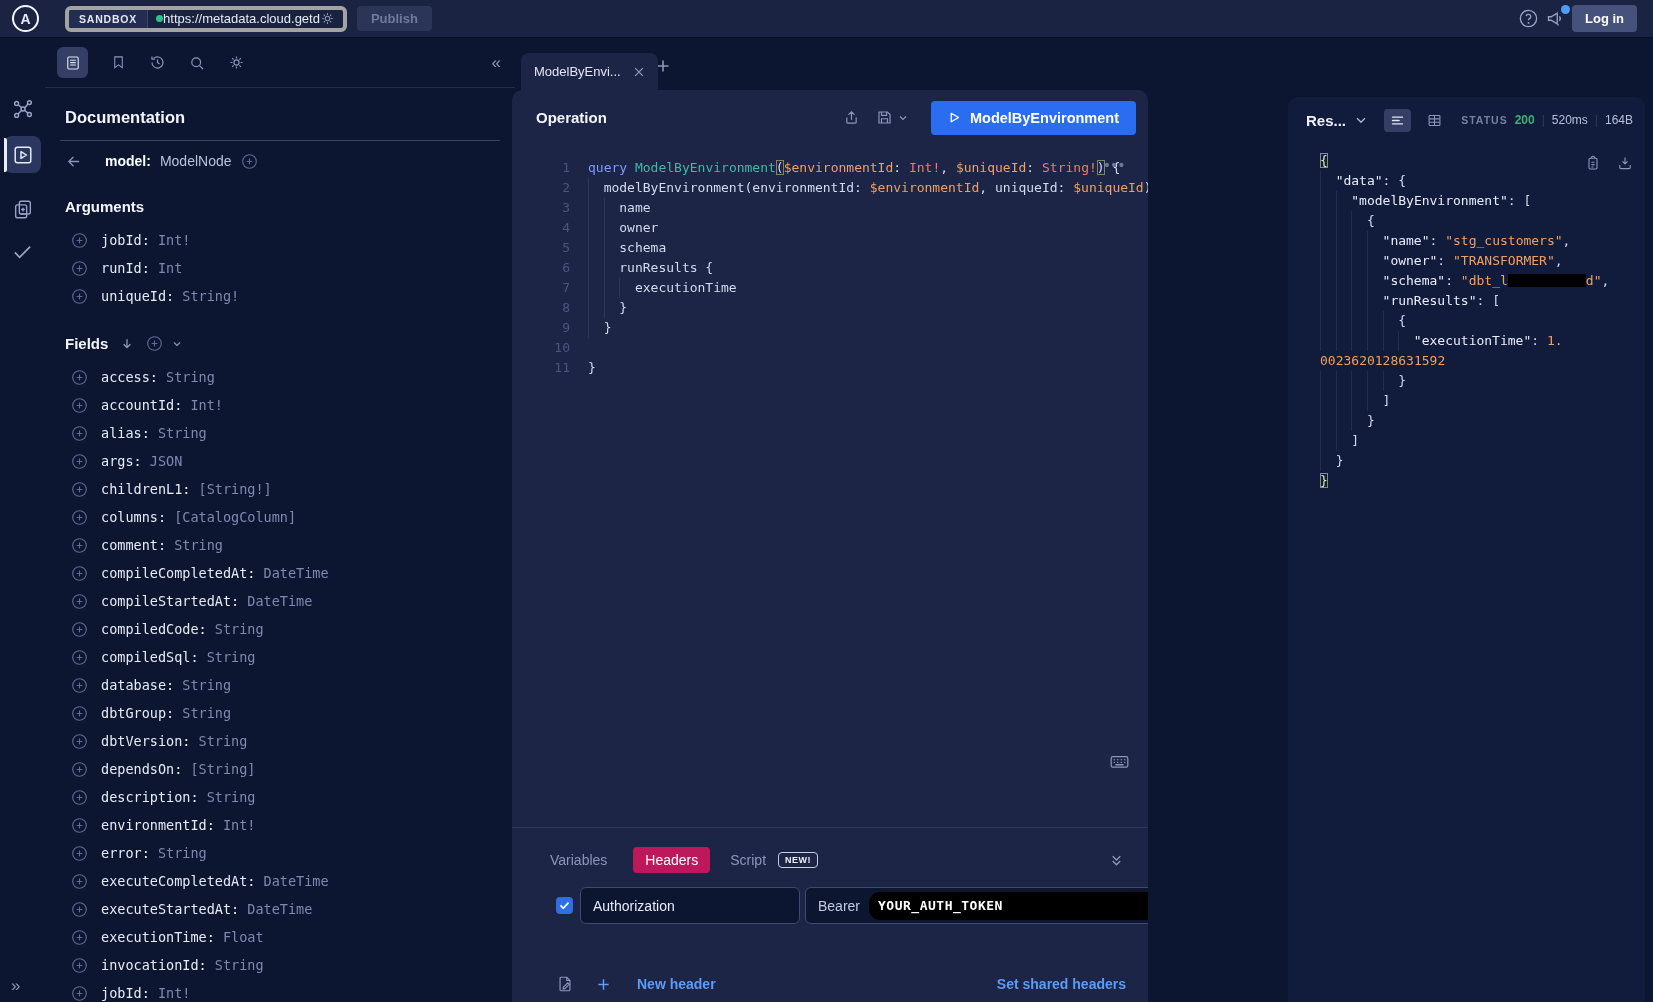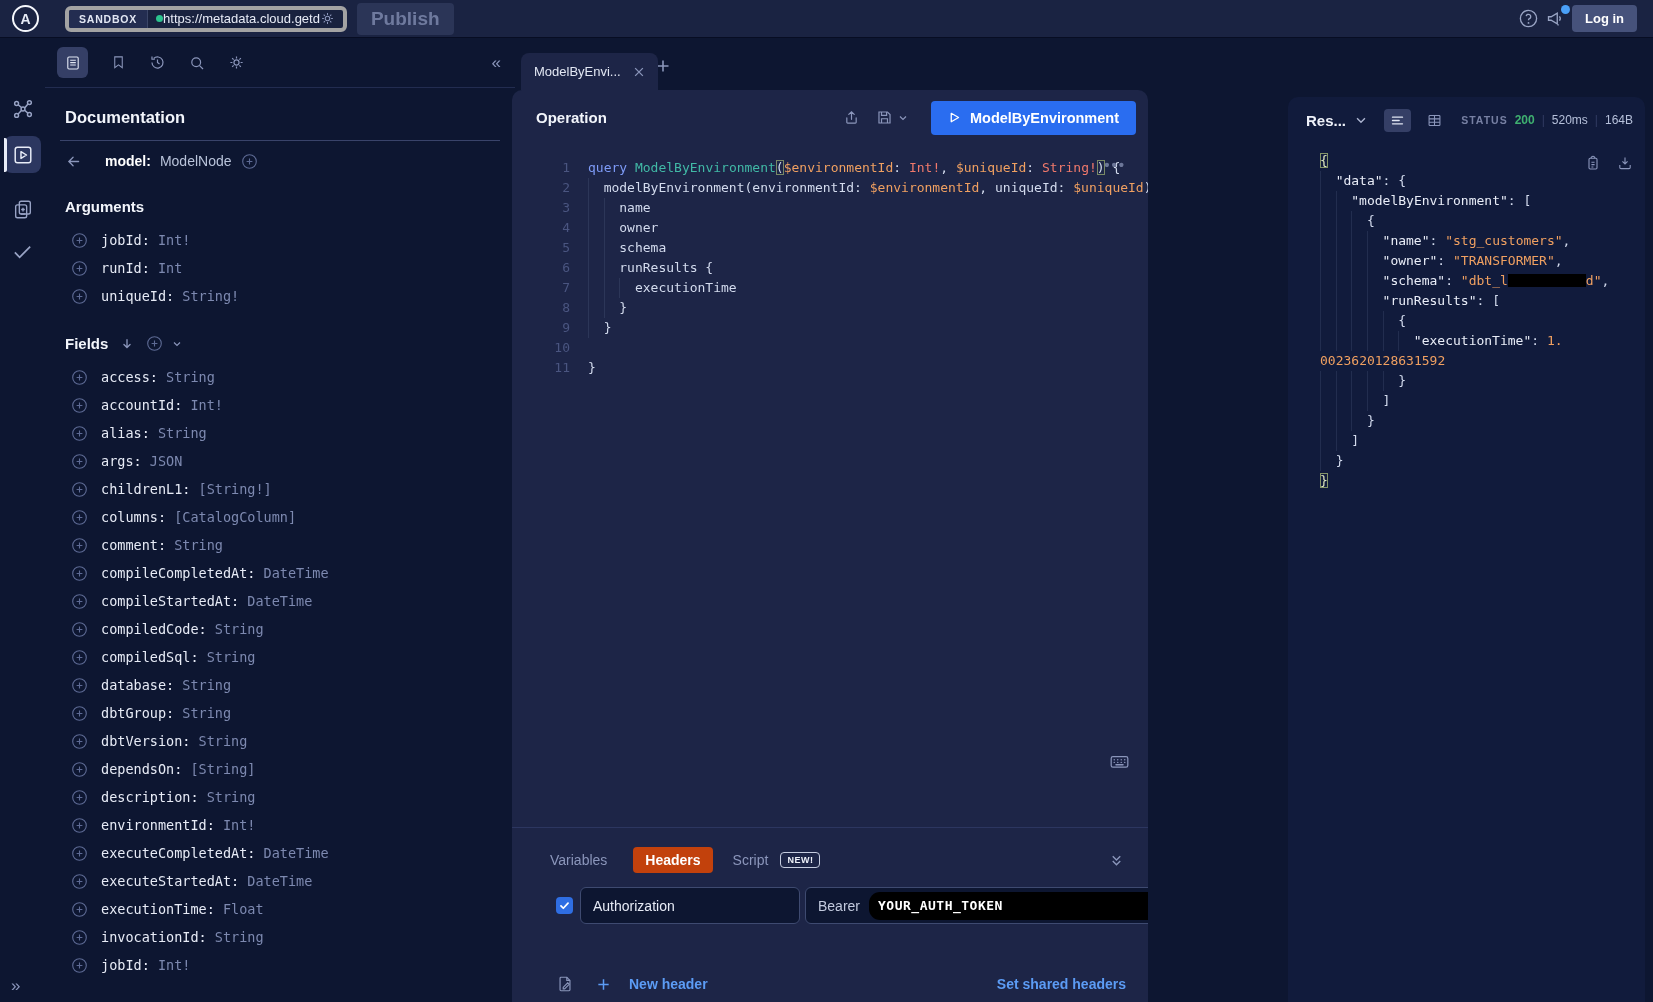--- a/index.html
+++ b/index.html
@@ -13,21 +13,21 @@
   .logo{width:27px;height:27px;border:2px solid #f5f7fc;border-radius:50%;display:flex;
     align-items:center;justify-content:center;font-weight:bold;font-size:14px;margin-left:2px}
   .urlgroup{display:flex;align-items:stretch;height:26px;border:4px solid #a3a3a3;border-radius:6px;
     overflow:hidden;margin-left:26px;background:#19223f}
   .sandbox{display:flex;align-items:center;padding:0 10px;font-size:10.5px;font-weight:bold;
     letter-spacing:.8px;border-right:1px solid #3b4668;background:#232d51;color:#e2e7f3}
   .urlbox{display:flex;align-items:center;padding:0 8px}
   .gdot{width:7px;height:7px;border-radius:50%;background:#2bc38e}
   .urltext{font-size:13px;color:#e7ebf6;white-space:nowrap;overflow:hidden;max-width:163px}
   .gear-sm{color:#8b96bb}
-  .publish{margin-left:10px;background:#2b3557;color:#6f7a9e;font-weight:bold;font-size:19px;
+  .publish{margin-left:10px;background:#2b3557;color:#6f7a9e;font-weight:bold;font-size:13px;
     padding:5px 14px;border-radius:4px;border:0}
   .tb-right{margin-left:auto;display:flex;align-items:center;gap:6px;margin-right:6px}
   .tb-ic{color:#99a4c4;position:relative}
   .notif{position:absolute;top:-3px;right:-4px;width:9px;height:9px;border-radius:50%;background:#4aa0f8}
   .login{background:#46527b;color:#fff;font-weight:bold;font-size:13px;padding:6px 13px;border-radius:4px;border:0}
 
   
   .rail{position:absolute;top:38px;left:0;width:45px;bottom:0;background:#0d1631}
   .rail-item{position:absolute;left:4px;width:37px;height:37px;border-radius:8px;display:flex;
     align-items:center;justify-content:center;color:#98a3c5}
@@ -83,40 +83,40 @@
   .tk-key{color:#e9edf8}.tk-str{color:#f0a061}.tk-num{color:#f0a061}
   .tk-hlb{color:#dfe8c0;outline:1px solid rgba(171,190,120,.75);outline-offset:-1px}
   .redact{display:inline-block;width:78px;height:13px;background:#000;vertical-align:-2px}
   .kebab{position:absolute;top:66px;right:22px;color:#6c7698;font-size:15px;font-weight:bold;letter-spacing:2px}
   .kbd-ic{position:absolute;right:18px;bottom:230px;color:#8b96bb}
   .op-divider{position:absolute;left:0;right:0;top:737px;height:1px;background:#2c3660}
 
   
   .req-tabs{position:absolute;top:752px;left:0;right:0;height:36px;display:flex;align-items:center;padding:0 24px 0 38px}
   .req-tab{font-size:14px;color:#8b96bb;margin-right:26px}
-  .req-tab.active{background:#c2410c;color:#fff;font-weight:bold;border-radius:4px;padding:5px 12px;margin-right:20px}
+  .req-tab.active{background:#be185d;color:#fff;font-weight:normal;border-radius:4px;padding:5px 12px;margin-right:20px}
   .newbadge{border:1px solid #c6cde0;border-radius:4px;padding:2px 6px;font-size:9px;font-weight:bold;
     letter-spacing:.5px;color:#eef1f9;margin-left:-14px}
   .req-collapse{margin-left:auto;color:#8b96bb}
   .hdr-row{position:absolute;top:796px;left:0;right:0;height:40px}
   .chk{position:absolute;left:44px;top:11px;width:17px;height:17px;background:#2f6ee3;border-radius:4px;
     display:flex;align-items:center;justify-content:center}
   .keyinput{position:absolute;left:68px;top:1px;width:220px;height:37px;background:#0d1631;
     border:1px solid #3e4a70;border-radius:6px;color:#e7ebf6;font-size:14px;padding:0 12px;
     font-family:"Liberation Sans",sans-serif}
   .valfield{position:absolute;left:293px;top:1px;width:406px;height:37px;background:#0d1631;
     border:1px solid #3e4a70;border-radius:6px;display:flex;align-items:center;gap:9px;padding:0 5px 0 12px}
   .bearer{font-size:14px;color:#c3cade}
   .token{flex:1;background:#000;border-radius:11px;height:28px;line-height:28px;padding:0 9px;
     font-family:"DejaVu Sans Mono",monospace;font-size:13px;font-weight:bold;color:#fff;letter-spacing:.5px;
     white-space:nowrap;overflow:hidden}
   .trash{position:absolute;left:712px;top:11px;color:#8b96bb}
   .req-foot{position:absolute;top:876px;left:0;right:0;height:36px;display:flex;align-items:center;padding:0 22px 0 44px}
   .doc-pencil{color:#8b96bb;margin-right:22px}
-  .newheader{display:flex;align-items:center;gap:18px;color:#5c9cf5;font-size:14px;font-weight:bold}
+  .newheader{display:flex;align-items:center;gap:26px;color:#5c9cf5;font-size:14px;font-weight:bold}
   .sharedlink{margin-left:auto;color:#5c9cf5;font-size:14px;font-weight:bold}
 
   
   .resp-card{position:absolute;top:97px;left:1288px;width:357px;height:905px;background:#111b3c;
     border-radius:10px 10px 0 0;overflow:hidden}
   .resp-head{height:46px;display:flex;align-items:center;gap:8px;padding:0 8px 0 18px}
   .resp-title{font-size:15px;font-weight:bold;color:#eef1f9}
   .resp-chev{color:#aab3cf}
   .fmt-chip{width:27px;height:23px;background:#353f66;border-radius:4px;color:#e2e7f3;
     display:flex;align-items:center;justify-content:center;margin-left:8px}
@@ -451,20 +451,29 @@
           <span class="rowtext"><span class="fname">description:</span><span class="ftype"> String</span></span>
         </div>
         <div class="doc-row">
           <span class="cplus">
             <svg viewBox="0 0 20 20" width="17" height="17" fill="none" stroke="currentColor" stroke-width="1.3">
               <circle cx="10" cy="10" r="8"></circle>
               <path d="M10 6.6v6.8M6.6 10h6.8"></path>
             </svg>
           </span>
           <span class="rowtext"><span class="fname">environmentId:</span><span class="ftype"> Int!</span></span>
+        </div>
+        <div class="doc-row">
+          <span class="cplus">
+            <svg viewBox="0 0 20 20" width="17" height="17" fill="none" stroke="currentColor" stroke-width="1.3">
+              <circle cx="10" cy="10" r="8"></circle>
+              <path d="M10 6.6v6.8M6.6 10h6.8"></path>
+            </svg>
+          </span>
+          <span class="rowtext"><span class="fname">error:</span><span class="ftype"> String</span></span>
         </div>
         <div class="doc-row">
           <span class="cplus">
             <svg viewBox="0 0 20 20" width="17" height="17" fill="none" stroke="currentColor" stroke-width="1.3">
               <circle cx="10" cy="10" r="8"></circle>
               <path d="M10 6.6v6.8M6.6 10h6.8"></path>
             </svg>
           </span>
           <span class="rowtext"><span class="fname">executeCompletedAt:</span><span class="ftype"> DateTime</span></span>
         </div>

